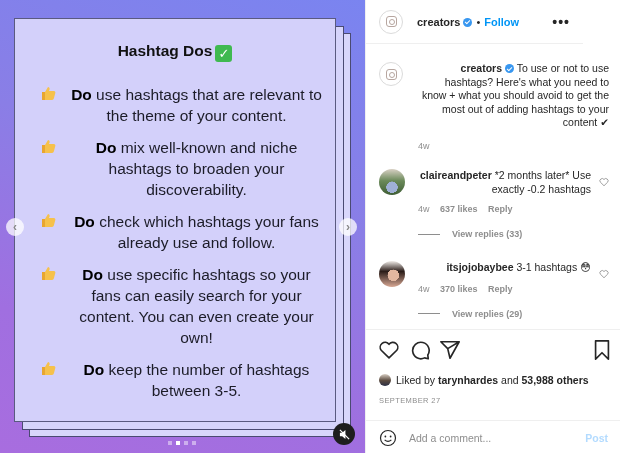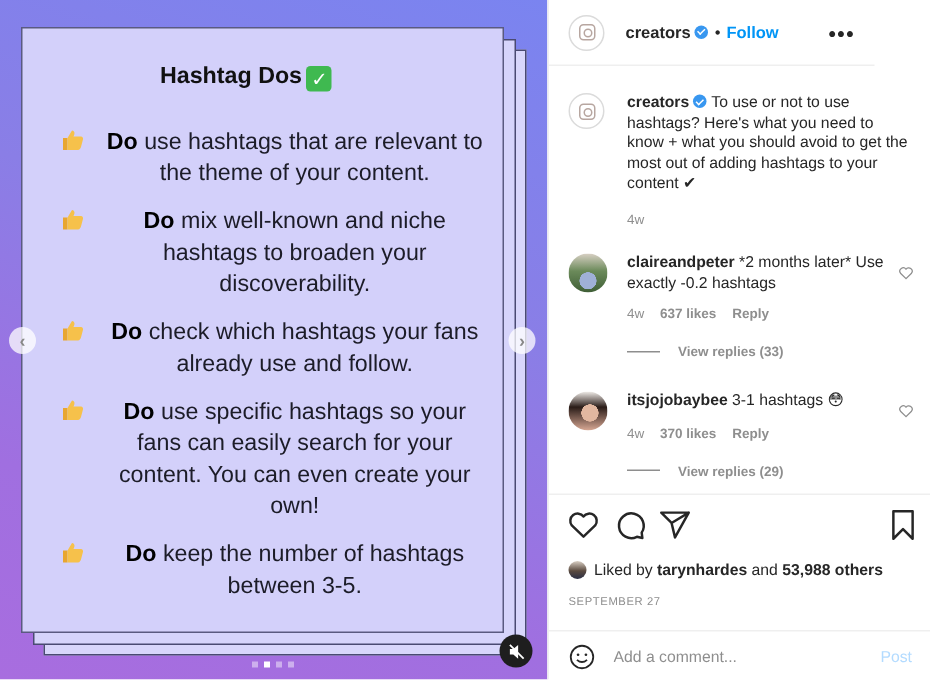--- a/index.html
+++ b/index.html
@@ -14,21 +14,21 @@
   }
   .sheet {
     position: absolute; background: #d4d1fa;
     border: 1.5px solid #4a4a72;
   }
   .sheet.s3 { left: 29px; top: 33px; width: 322px; height: 404px; background: #d8d6fb; }
   .sheet.s2 { left: 22px; top: 26px; width: 322px; height: 404px; background: #d6d4fb; }
   .sheet.s1 { left: 14px; top: 18px; width: 322px; height: 404px; background: #d3d0fa; border-color: #5a5a80; }
 
   .slide-title {
-    position: absolute; left: 3px; top: 42px; width: 322px; text-align: center;
+    position: absolute; left: 14px; top: 42px; width: 322px; text-align: center;
     font-weight: bold; font-size: 15.5px; color: #111;
   }
   .check-emoji {
     display: inline-block; width: 17px; height: 17px; background: #3fb950; border-radius: 3px;
     color: #fff; font-size: 13px; line-height: 17px; text-align: center; vertical-align: -2px; margin-left: 3px;
   }
   .dos { position: absolute; left: 40px; top: 84px; width: 285px; }
   .do-item { position: relative; padding-left: 28px; font-size: 15.5px; line-height: 21px; color: #1c1c28; text-align: center; }
   .do-item b { color: #000; }
   .thumb {
@@ -82,21 +82,21 @@
     content: ""; position: absolute; left: 3px; top: 1.5px; width: 2px; height: 4px;
     border: solid #fff; border-width: 0 1px 1px 0; transform: rotate(45deg);
   }
   .sep-dot { font-size: 11px; margin: 0 4px; color: #262626; }
   .follow { font-size: 11px; font-weight: bold; color: #0095f6; }
   .more { margin-left: auto; font-size: 14px; font-weight: bold; letter-spacing: 1px; color: #262626; }
 
   .comments { position: absolute; top: 45px; left: 0; width: 255px; height: 284px; overflow: hidden; }
   .row { position: absolute; left: 13px; width: 230px; }
   .row .av { position: absolute; left: 0; top: 0; }
-  .row .body { margin-left: 39px; font-size: 10.5px; line-height: 13.5px; color: #262626; }
+  .row .body { margin-left: 39px; font-size: 10.5px; line-height: 13.5px; color: #262626; text-align: right; }
   .uname { font-weight: bold; }
   .meta { margin-left: 39px; font-size: 9px; color: #8e8e8e; font-weight: bold; margin-top: 8px; }
   .meta span { margin-right: 8px; }
   .meta .time { font-weight: normal; text-align: right; }
   .replies { margin-left: 39px; margin-top: 15px; font-size: 9px; color: #8e8e8e; font-weight: bold; display: flex; align-items: center; }
   .replies .line { width: 22px; height: 1px; background: #8e8e8e; margin-right: 12px; }
   .cheart { position: absolute; right: 0; width: 10px; height: 10px; }
   .photo-av {
     width: 26px; height: 26px; border-radius: 50%; overflow: hidden;
   }
@@ -112,21 +112,21 @@
   .date { position: absolute; top: 66px; left: 13px; font-size: 7.5px; letter-spacing: 0.4px; color: #8e8e8e; }
   .add-comment {
     position: absolute; top: 90px; left: 0; width: 255px; height: 34px; border-top: 1px solid #efefef;
     display: flex; align-items: center; padding: 0 13px;
   }
   .add-comment input {
     border: none; outline: none; margin-left: 12px; font-size: 10.5px; color: #262626; width: 160px;
     font-family: "Liberation Sans", sans-serif; background: transparent;
   }
   .add-comment input::placeholder { color: #8e8e8e; }
-  .post-btn { margin-left: auto; font-size: 10.5px; font-weight: normal; color: #b3dbff; }
+  .post-btn { margin-left: auto; font-size: 10.5px; font-weight: bold; color: #b3dbff; }
 </style>
 </head>
 <body>
 
 <div class="media">
   <div class="sheet s3"></div>
   <div class="sheet s2"></div>
   <div class="sheet s1"></div>
 
   <div class="slide-title">

